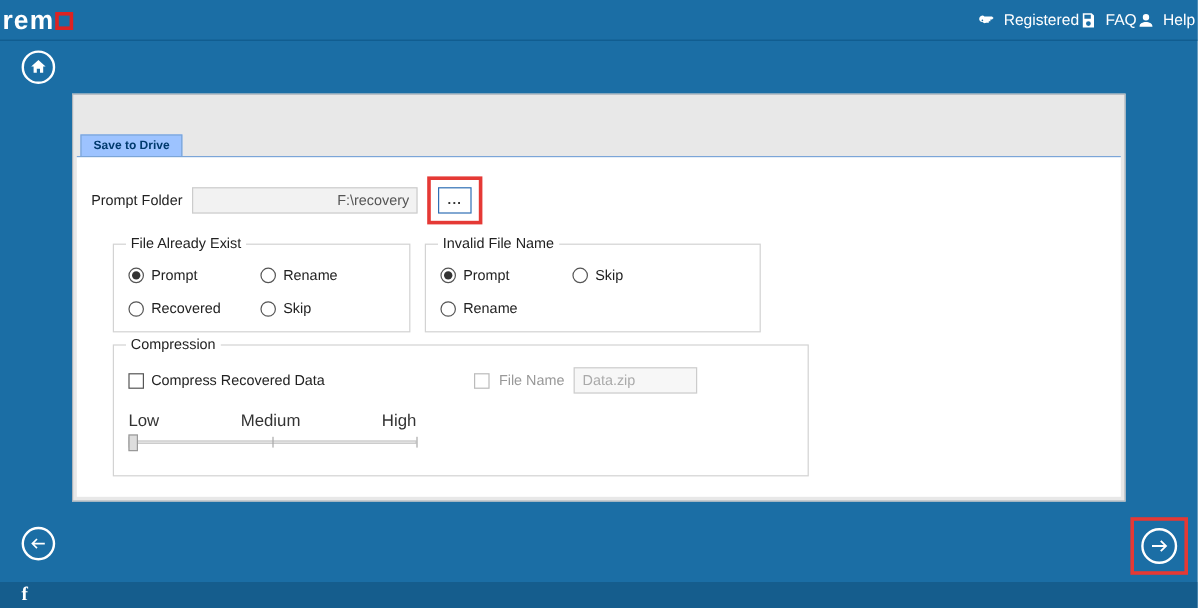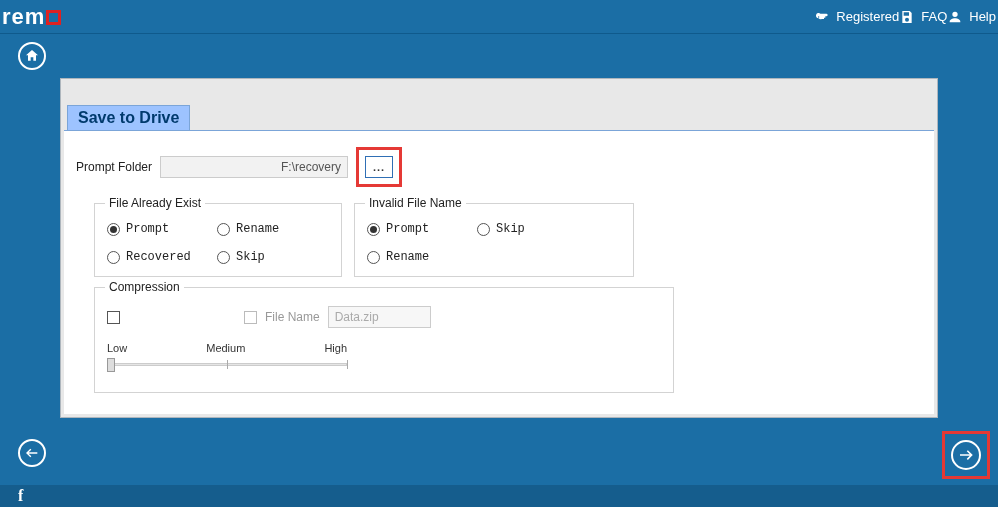--- a/index.html
+++ b/index.html
@@ -83,21 +83,21 @@
     left: 0;
     height: 22px;
     display: flex;
     align-items: flex-end;
   }
   .tab {
     margin-left: 6px;
     padding: 3px 10px;
     background: #9dc3ff;
     border: 1px solid #7ba5d8;
-    font-size: 16px;
+    font-size: 10px;
     font-weight: bold;
     color: #003a6d;
   }
   .tab-body {
     position: absolute;
     top: 51px;
     left: 3px;
     right: 3px;
     bottom: 3px;
     background: #fff;
@@ -158,21 +158,20 @@
     margin-left: 18px;
     margin-bottom: 10px;
   }
   .grp-exist { width: 248px; }
   .grp-invalid { width: 280px; }
   .radio-grid {
     display: grid;
     grid-template-columns: 100px 100px;
     row-gap: 14px;
     column-gap: 10px;
-    font-family: Liberation Mono, monospace;
   }
   .radio-item, .check-item {
     display: flex;
     align-items: center;
     gap: 6px;
     font-size: 12px;
     color: #222;
     cursor: pointer;
   }
   .radio {
@@ -211,21 +210,21 @@
   .filename-box {
     display: flex;
     align-items: center;
     gap: 8px;
     color: #999;
   }
   .slider-labels {
     display: flex;
     width: 240px;
     justify-content: space-between;
-    font-size: 11px;
+    font-size: 14px;
     color: #333;
     margin-bottom: 4px;
   }
   .slider-track {
     position: relative;
     width: 240px;
     height: 14px;
   }
   .slider-rail {
     position: absolute;
@@ -387,20 +386,21 @@
         </div>
       </div>
 
     </div>
 
     <div class="group grp-compress">
       <span class="group-title">Compression</span>
       <div class="comp-row">
         <div class="check-item">
           <span class="checkbox"></span>
+          <span>Compress Recovered Data</span>
         </div>
         <div class="filename-box" style="margin-left:100px">
           <span class="checkbox disabled"></span>
           <span>File Name</span>
           <input class="text-input disabled" style="width: 103px;" value="Data.zip">
         </div>
       </div>
       <div class="slider-labels">
         <span>Low</span>
         <span>Medium</span>

